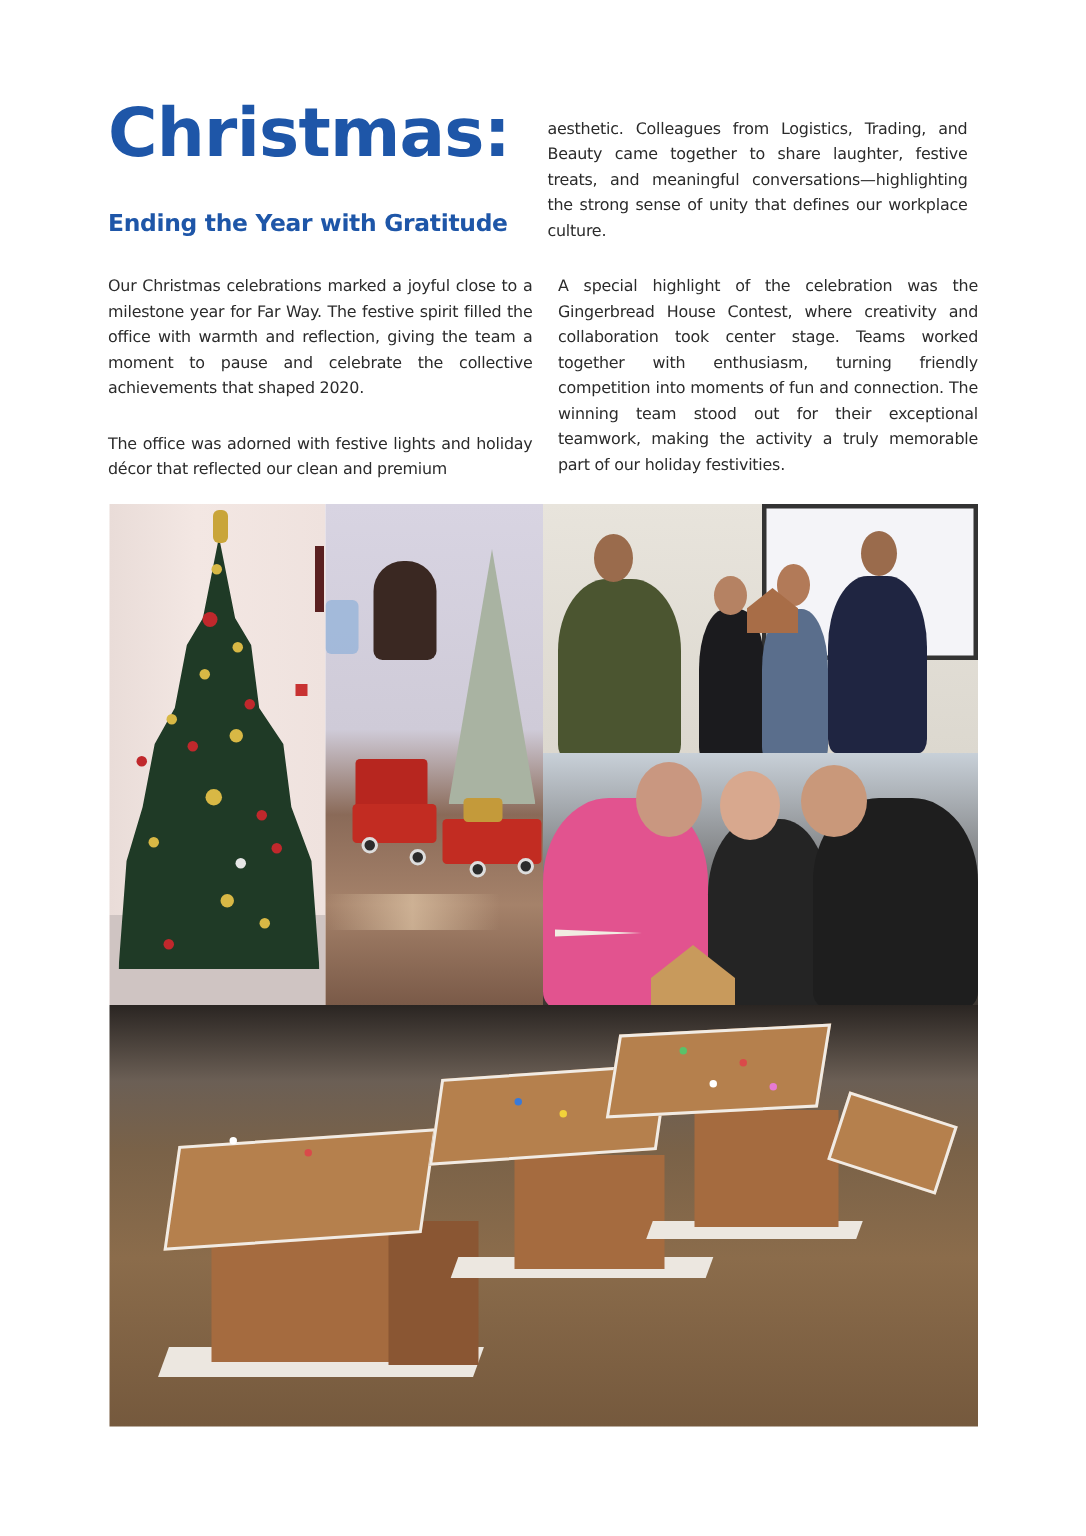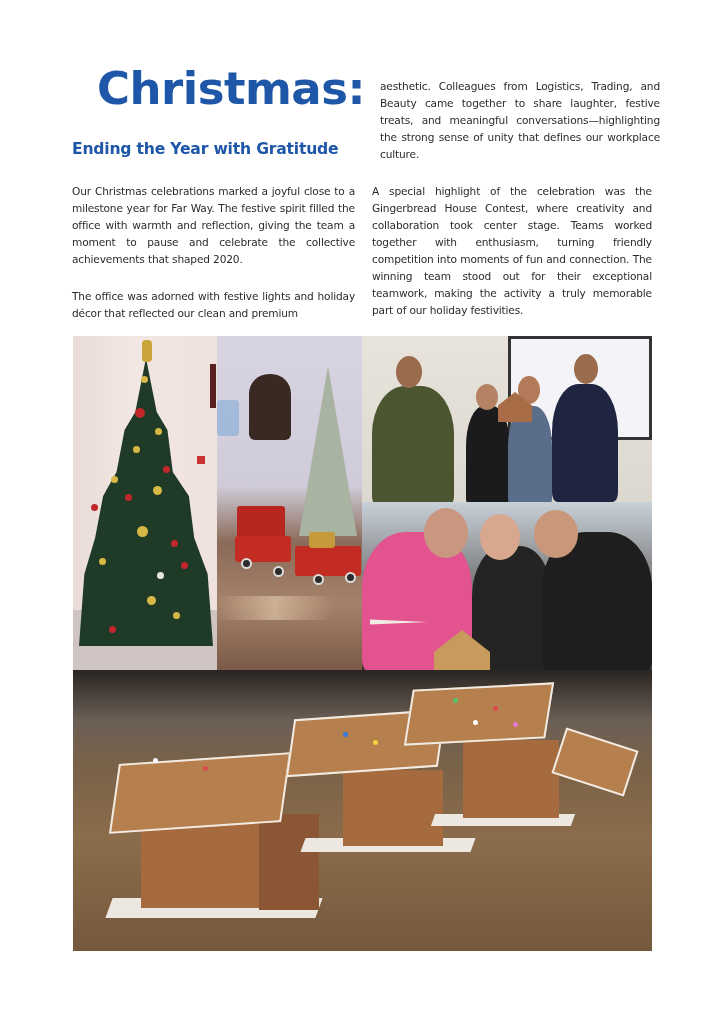--- a/index.html
+++ b/index.html
@@ -2,35 +2,35 @@
 <html><head>
 <meta charset="utf-8">
 <style>
   * { box-sizing: border-box; margin: 0; padding: 0; }
   html, body { width: 724px; height: 1024px; background: #ffffff; overflow: hidden; }
   body { position: relative; font-family: "DejaVu Sans", sans-serif; color: #2a2a2a; }
 
   .title {
     position: absolute; left: 72px; top: 66px;
     font-family: "DejaVu Sans", sans-serif; font-weight: bold;
-    font-size: 45px; letter-spacing: -0.5px; color: #1e56a8; line-height: 1; margin-left: 25px;
+    font-size: 45px; letter-spacing: -0.5px; color: #1e56a8; line-height: 1;
   }
   .subtitle {
     position: absolute; left: 72px; top: 140px;
     font-family: "DejaVu Sans", sans-serif; font-weight: bold;
     font-size: 15.6px; color: #1e56a8; letter-spacing: -0.2px; line-height: 1.2; text-align: right;
   }
   .para {
     position: absolute; font-family: "DejaVu Sans", sans-serif;
     font-size: 10.6px; line-height: 17px; color: #2b2b2b;
     text-align: justify; letter-spacing: -0.15px;
   }
   .p1 { left: 72px; top: 183px; width: 283px; }
   .p2 { left: 72px; top: 288px; width: 283px; }
-  .p3 { left: 380px; top: 78px; width: 280px; }
+  .p3 { left: 365px; top: 78px; width: 280px; }
   .p4 { left: 372px; top: 183px; width: 280px; }
 
   .photo { position: absolute; overflow: hidden; }
 
   
   .ph-tree { left: 73px; top: 336px; width: 144px; height: 334px;
     background: linear-gradient(90deg, #e9dcd8 0%, #f3e7e3 40%, #efe2de 100%); }
   .ph-tree .floor { position:absolute; left:0; right:0; bottom:0; height:60px; background:#cfc4c2; }
   .ph-tree .tree { position:absolute; left:6px; top:22px; width:134px; height:300px;
     background: #1f3a26;

